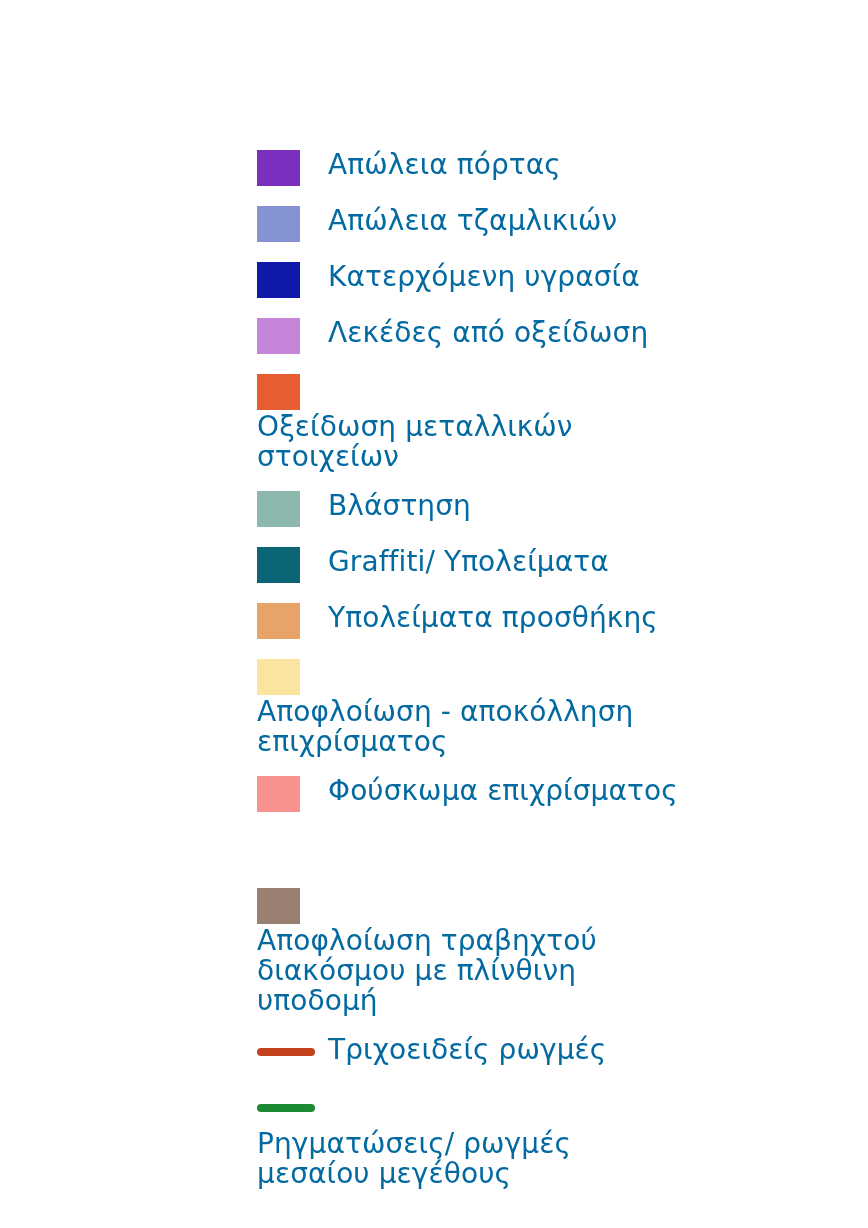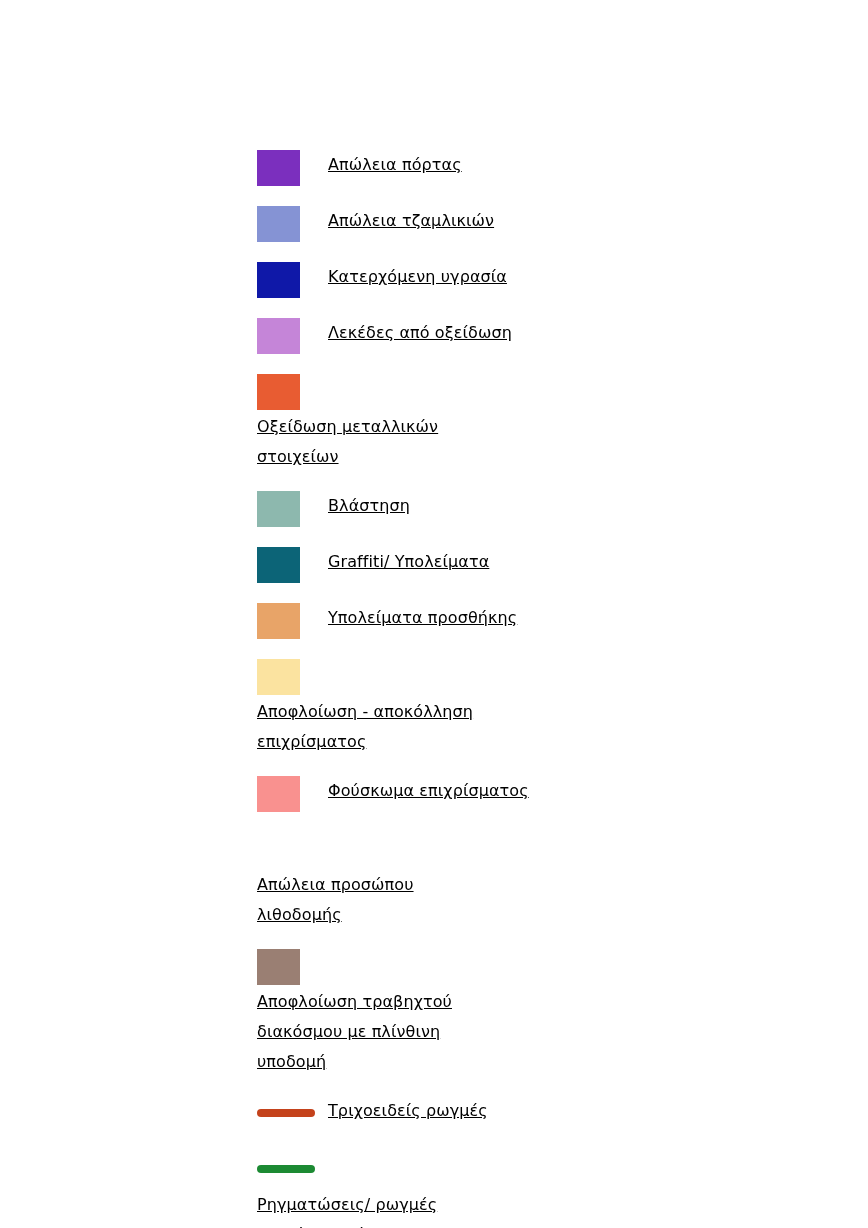--- a/index.html
+++ b/index.html
@@ -77,27 +77,26 @@
     background: #cccccc;
   }
 
   
   .label-cell {
     flex: 1 1 auto;
     padding-top: 1px;
   }
 
   .legend-label {
-    font-size: 16px;
+    font-size: 28px;
     line-height: 30px;
-    color: #000000;
+    color: #0369a1;
     font-weight: 400;
     letter-spacing: 0.1px;
     white-space: pre-line;
-    text-decoration: underline;
   }
 
   
   .legend-item.multiline { min-height: 38px; flex-direction: column; }
   .legend-item.gap-before-brown { margin-top: 10px; }
   .legend-item.rule-row { margin-top: 16px; }
 </style>
 </head>
 <body>
 
@@ -182,24 +181,20 @@
           <span class="swatch" style="background: rgb(249, 145, 143);"></span>
         </div>
         <div class="label-cell">
           <div class="legend-label">Φούσκωμα επιχρίσματος</div>
         </div>
       </li>
       <li class="legend-item multiline">
         <div class="marker-cell">
           <span class="swatch blank" style="background: rgb(255, 255, 255);"></span>
         </div>
-        <div class="label-cell">
-          <div class="legend-label">Απώλεια προσώπου
-λιθοδομής</div>
-        </div>
       </li>
       <li class="legend-item multiline gap-before-brown">
         <div class="marker-cell">
           <span class="swatch" style="background: rgb(154, 127, 115);"></span>
         </div>
         <div class="label-cell">
           <div class="legend-label">Αποφλοίωση τραβηχτού
 διακόσμου με πλίνθινη
 υποδομή</div>
         </div>

